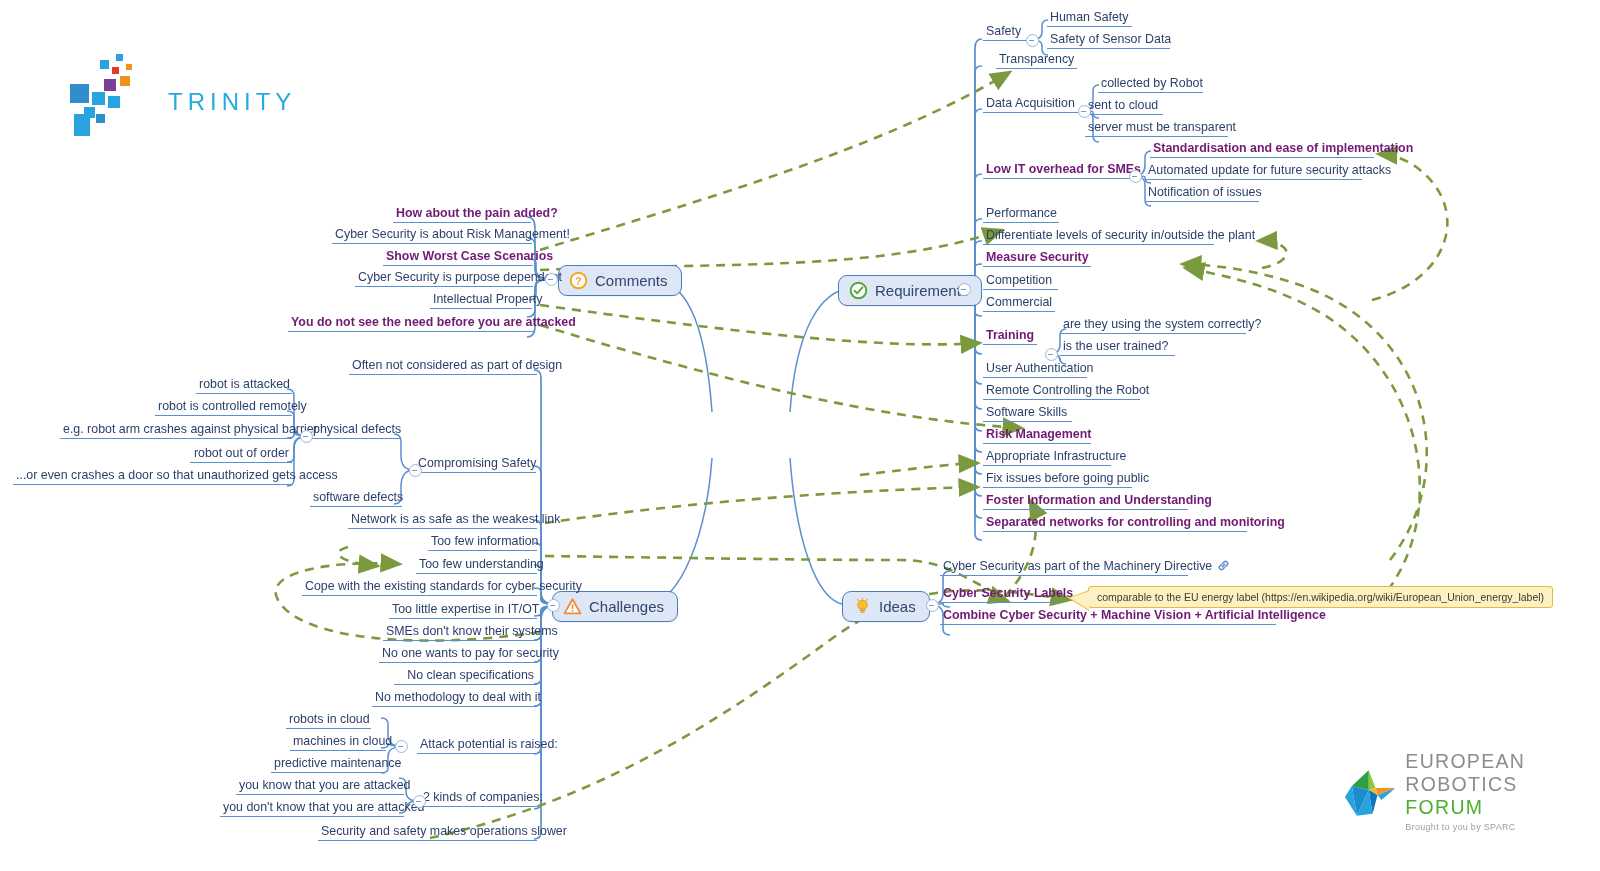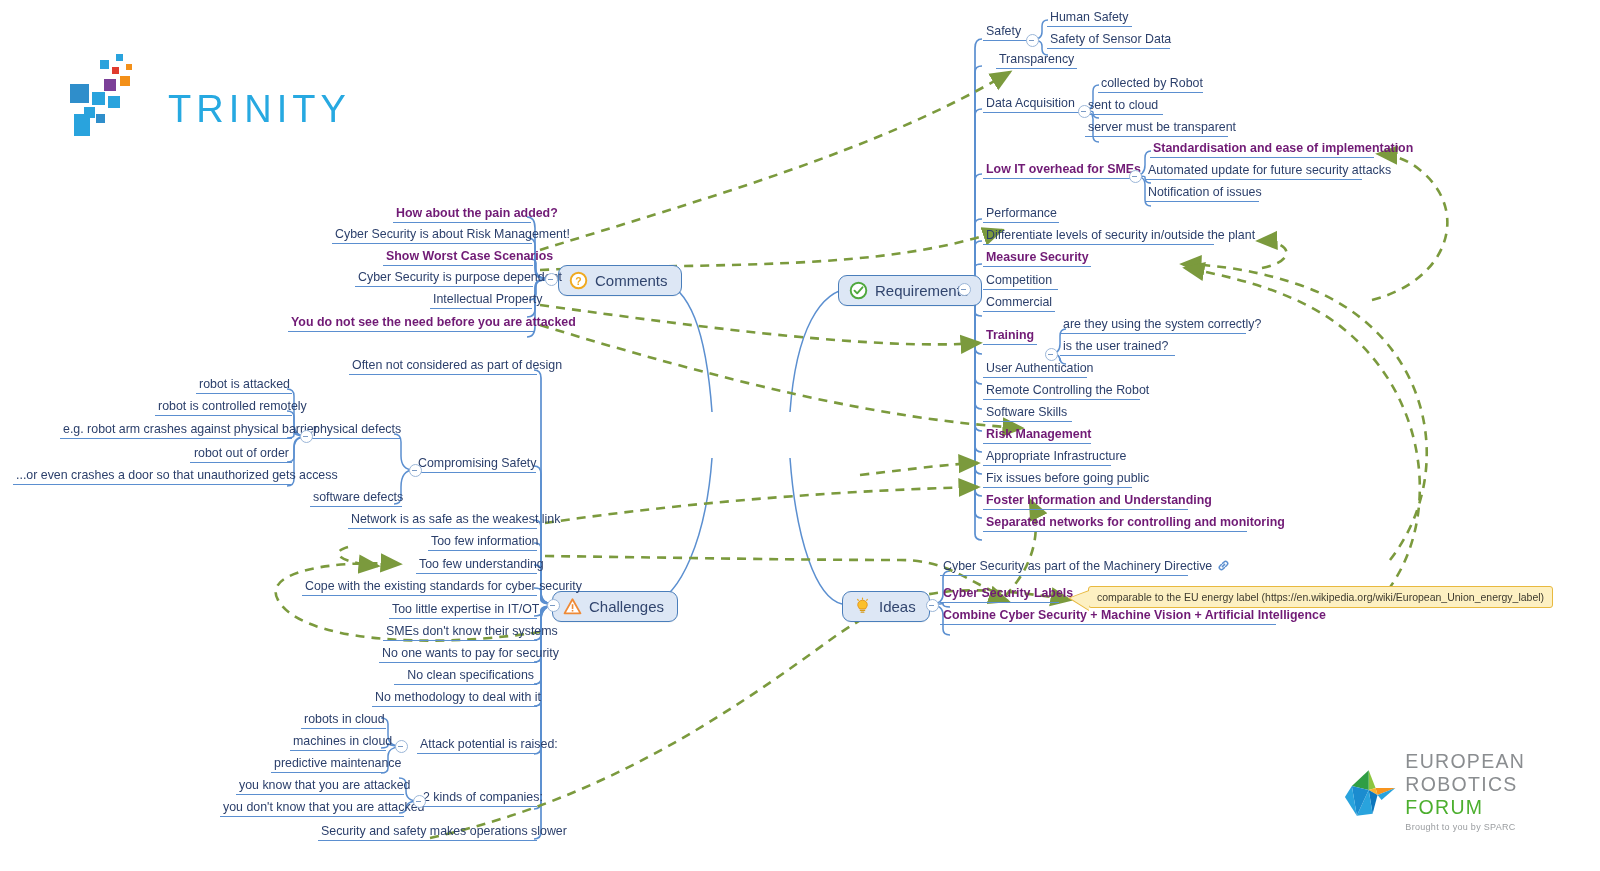--- a/index.html
+++ b/index.html
@@ -66,21 +66,21 @@
     position:absolute;z-index:4;width:11px;height:11px;border-radius:50%;
     border:1px solid #9bb6d8;background:#fff;
   }
   .handle::after{
     content:"";position:absolute;left:2px;top:4.5px;width:5px;height:1px;background:#7a9ac4;
   }
 
   
   #trinity{position:absolute;left:62px;top:52px;z-index:6;}
   #trinity .word{
-    position:absolute;left:106px;top:36px;font-size:38px;letter-spacing:5px;
+    position:absolute;left:106px;top:36px;font-size:24px;letter-spacing:5px;
     color:#27a9e1;font-family:"Liberation Sans",sans-serif;
   }
   
   #erf{position:absolute;left:1340px;top:750px;z-index:6;}
   #erf .l1,#erf .l2{font-size:19.5px;letter-spacing:1.3px;color:#8a8d90;font-weight:normal;}
   #erf .fm{color:#4caf2e;}
   #erf .tag{font-size:9px;color:#9a9da0;letter-spacing:.3px;margin-top:3px;}
 </style>
 </head>
 <body>
@@ -405,21 +405,21 @@
   <div class="node leaf r" style="left:428px;top:534px;width:103px;">Too few information</div>
   <div class="node leaf r" style="left:416px;top:557px;width:115px;">Too few understanding</div>
   <div class="node leaf r" style="left:302px;top:579px;width:229px;">Cope with the existing standards for cyber security</div>
   <div class="node leaf r" style="left:389px;top:602px;width:142px;">Too little expertise in IT/OT</div>
   <div class="node leaf r" style="left:383px;top:624px;width:148px;">SMEs don't know their systems</div>
   <div class="node leaf r" style="left:379px;top:646px;width:152px;">No one wants to pay for security</div>
   <div class="node leaf r" style="left:394px;top:668px;width:137px;">No clean specifications</div>
   <div class="node leaf r" style="left:372px;top:690px;width:159px;">No methodology to deal with it</div>
 
   <div class="node leaf r" style="left:417px;top:737px;width:114px;">Attack potential is raised:</div>
-  <div class="node leaf r" style="left:301px;top:712px;width:79px;">robots in cloud</div>
+  <div class="node leaf r" style="left:286px;top:712px;width:79px;">robots in cloud</div>
   <div class="node leaf r" style="left:290px;top:734px;width:90px;">machines in cloud</div>
   <div class="node leaf r" style="left:271px;top:756px;width:109px;">predictive maintenance</div>
 
   <div class="node leaf r" style="left:420px;top:790px;width:111px;">2 kinds of companies:</div>
   <div class="node leaf r" style="left:236px;top:778px;width:162px;">you know that you are attacked</div>
   <div class="node leaf r" style="left:220px;top:800px;width:178px;">you don't know that you are attacked</div>
 
   <div class="node leaf r" style="left:318px;top:824px;width:213px;">Security and safety makes operations slower</div>
 
 </div>

